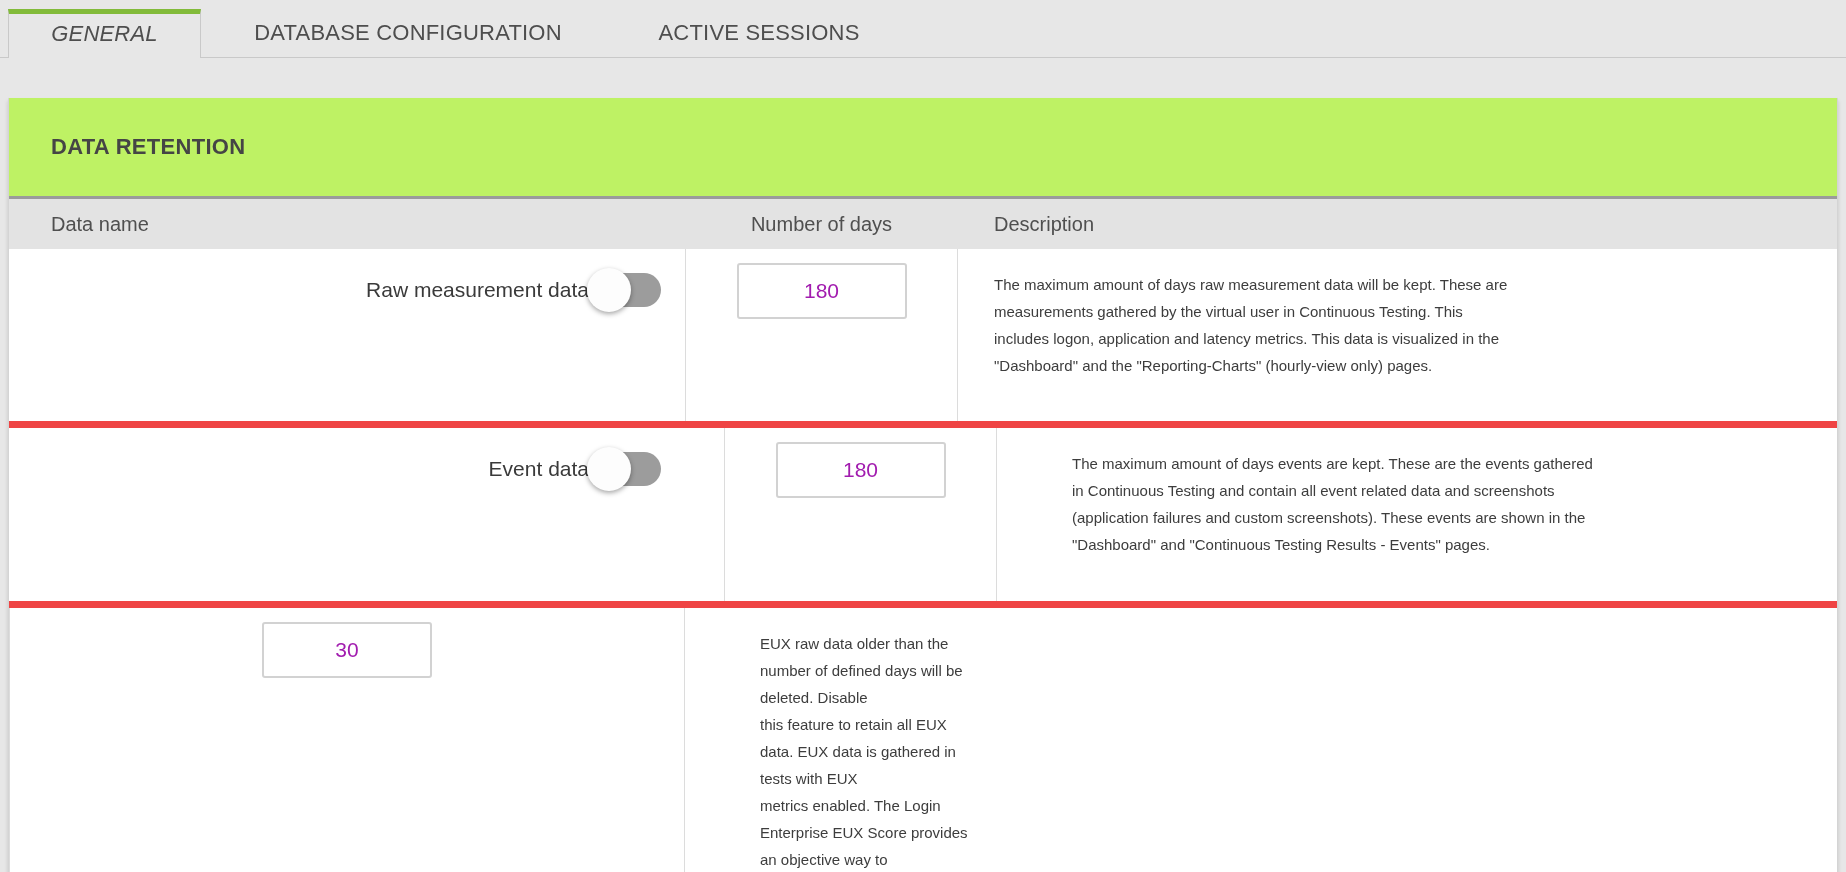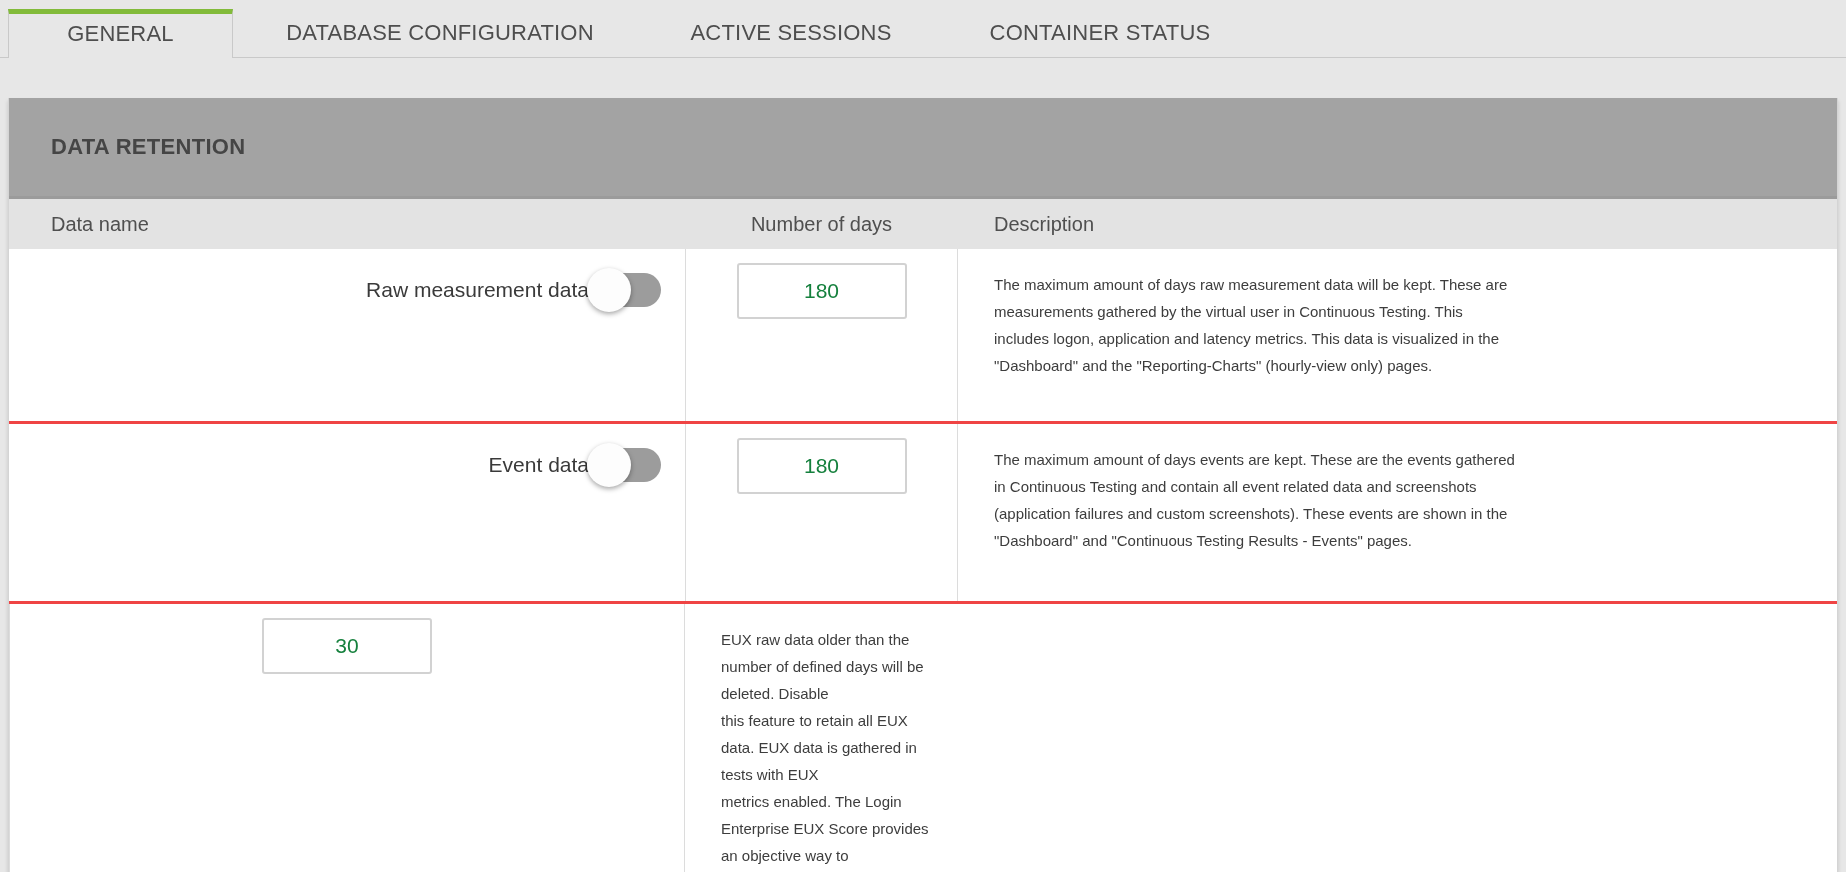--- a/index.html
+++ b/index.html
@@ -22,21 +22,21 @@
   .tab {
     display: flex;
     align-items: center;
     justify-content: center;
     font-size: 22px;
     letter-spacing: 0.2px;
     color: #4e4e4e;
     cursor: pointer;
     user-select: none;
   }
-  .tab--general   { width: 225px; }
+  .tab--general   { width: 193px; font-style: italic; }
   .tab--database  { width: 414px; }
   .tab--sessions  { width: 288px; text-align: center; }
   .tab--container { width: 330px; }
   .tab--active {
     background: #e7e7e7;
     border-left: 1px solid #c9c9c9;
     border-right: 1px solid #c9c9c9;
     border-top: 5px solid #82bb3a;
     margin-bottom: -1px;
     padding-bottom: 4px;
@@ -46,21 +46,21 @@
   
   .card {
     margin: 40px 8px 0 8px;
     border-left: 1px solid #d4d4d4;
     border-right: 1px solid #d4d4d4;
     border-bottom: 4px solid #9b9b9b;
     box-shadow: 0 3px 4px rgba(0,0,0,0.15);
   }
   .card-header {
     height: 98px;
-    background: #a3a3a3;
+    background: #bef264;
     display: flex;
     align-items: center;
     padding-left: 42px;
   }
   .card-title {
     font-size: 22px;
     font-weight: bold;
     letter-spacing: 0.3px;
     color: #454545;
   }
@@ -78,21 +78,21 @@
   }
   .th-name { padding-left: 42px; }
   .th-days { text-align: center; }
   .th-desc { padding-left: 36px; }
 
   .trow {
     display: grid;
     grid-template-columns: 676px 273px 1fr;
     background: #ffffff;
   }
-  .trow + .trow { border-top: 3px solid #ef4444; }
+  .trow + .trow { border-top: 7px solid #ef4444; gap: 39px; }
   .trow--1 { min-height: 172px; }
   .trow--2 { min-height: 180px; }
   .trow--3 { min-height: 201px; }
 
   .cell-name {
     display: flex;
     justify-content: flex-end;
     align-items: flex-start;
     padding: 28px 24px 0 42px;
   }
@@ -111,21 +111,21 @@
   }
   .days-input {
     width: 170px;
     height: 56px;
     border: 2px solid #d2d2d2;
     border-radius: 3px;
     background: #fff;
     text-align: center;
     font-size: 21px;
     font-family: inherit;
-    color: #15803d;
+    color: #a21caf;
     outline: none;
   }
   .cell-desc {
     padding: 22px 20px 0 36px;
     font-size: 15px;
     line-height: 27px;
     color: #3d3d3d;
     white-space: pre-line;
   }
 
@@ -167,23 +167,20 @@
 <div class="tabstrip">
   <div class="tab tab--general tab--active">
     <span>GENERAL</span>
   </div>
   <div class="tab tab--database">
     <span>DATABASE CONFIGURATION</span>
   </div>
   <div class="tab tab--sessions">
     <span>ACTIVE SESSIONS</span>
   </div>
-  <div class="tab tab--container">
-    <span>CONTAINER STATUS</span>
-  </div>
 </div>
 
 <div class="card">
 
   <div class="card-header">
     <div class="card-title">DATA RETENTION</div>
   </div>
 
   <div class="thead">
     <div class="th-name">Data name</div>

